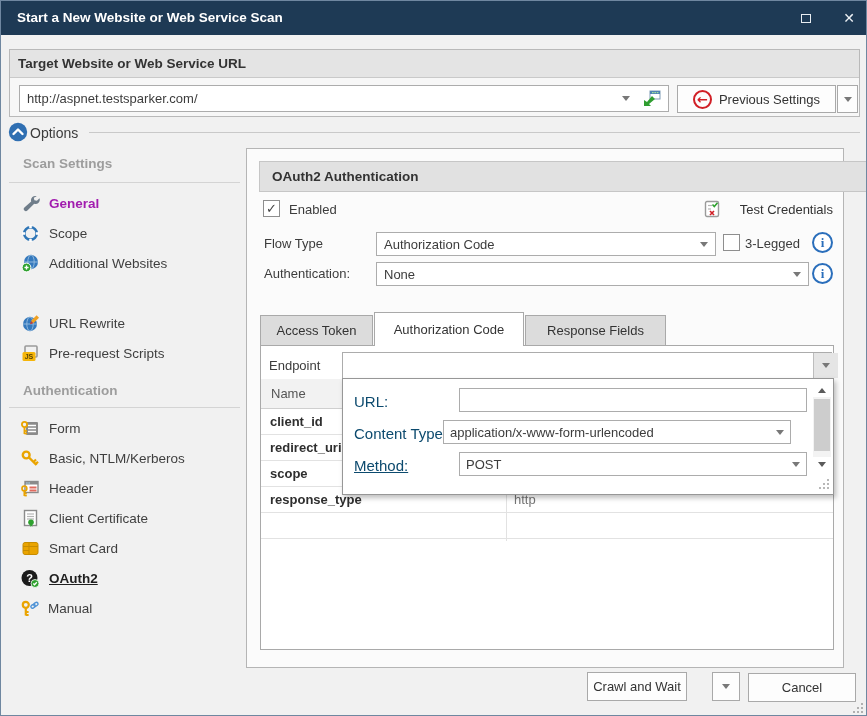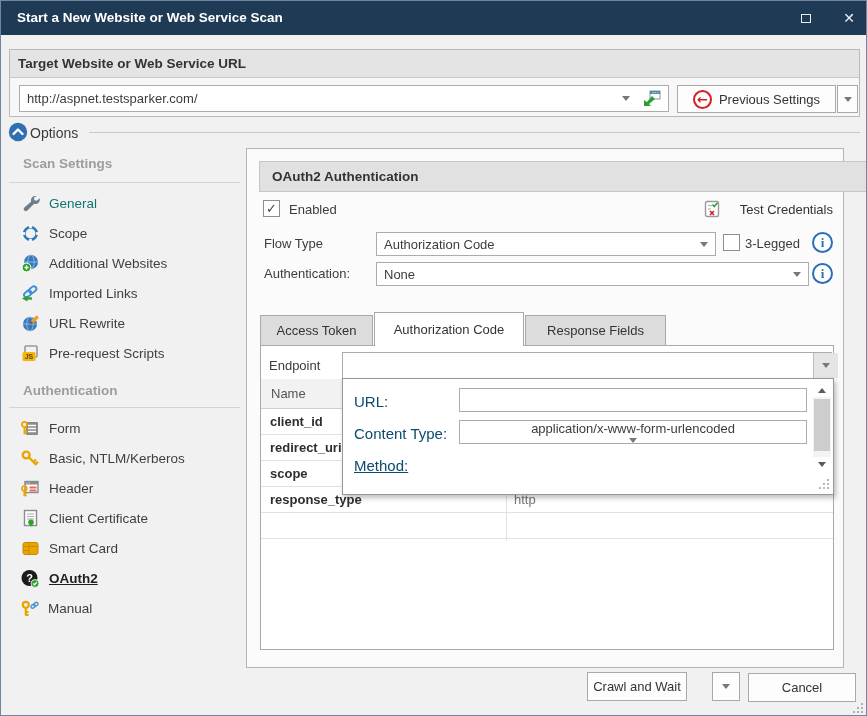--- a/index.html
+++ b/index.html
@@ -31,21 +31,21 @@
     align-items:center;justify-content:center;font-size:13px;color:#333;gap:7px;}
   .chk{position:absolute;width:17px;height:17px;background:#fff;border:1px solid #8e8e8e;
     display:flex;align-items:center;justify-content:center;font-size:13px;color:#444;
     font-family:"DejaVu Sans",sans-serif;}
   .lbl{position:absolute;font-size:13px;color:#3c3c3c;white-space:nowrap;}
   .sec{position:absolute;left:22px;font-weight:bold;color:#9d9d9d;font-size:13.5px;}
   .hr{position:absolute;height:1px;background:#d4d4d4;}
   .sitem{position:absolute;left:20px;width:220px;height:22px;display:flex;align-items:center;
     gap:9px;font-size:13.5px;color:#3f3f3f;cursor:default;}
   .sitem .tx{white-space:nowrap;}
-  .sitem.bold .tx{font-weight:normal;color:#0f766e;}
+  .sitem.bold .tx{font-weight:bold;color:#a21caf;}
   .sitem.current .tx{font-weight:bold;color:#1f1f1f;text-decoration:underline;}
   .panel{position:absolute;left:245px;top:147px;width:598px;height:520px;background:#fbfbfb;
     border:1px solid #b5b5b5;}
   .oauth-head{position:absolute;left:258px;top:160px;width:620px;height:31px;background:#e1e1e1;
     border:1px solid #c6c6c6;line-height:29px;padding-left:12px;font-weight:bold;font-size:13.5px;color:#333;}
   .infoicon{position:absolute;width:21px;height:21px;border:2px solid #2a6ebb;border-radius:50%;
     color:#2a6ebb;display:flex;align-items:center;justify-content:center;
     font-family:"Liberation Serif","DejaVu Serif",serif;font-weight:bold;font-size:13px;background:#fff;}
   .tab{position:absolute;top:314px;height:31px;background:#dcdcdc;border:1px solid #a9a9a9;
     display:flex;align-items:center;justify-content:center;font-size:13px;color:#333;z-index:2;}
@@ -138,31 +138,20 @@
     <svg width="19" height="19" viewBox="0 0 19 19">
       <circle cx="10" cy="8" r="7" fill="#3579bd"></circle>
       <ellipse cx="10" cy="8" rx="3.2" ry="7" fill="none" stroke="#8fb8dd" stroke-width="1"></ellipse>
       <line x1="3" y1="8" x2="17" y2="8" stroke="#8fb8dd" stroke-width="1"></line>
       <circle cx="5.5" cy="13.5" r="4.4" fill="#2fa12f" stroke="#fff" stroke-width="1"></circle>
       <line x1="5.5" y1="11.4" x2="5.5" y2="15.6" stroke="#fff" stroke-width="1.4"></line>
       <line x1="3.4" y1="13.5" x2="7.6" y2="13.5" stroke="#fff" stroke-width="1.4"></line>
     </svg>
     <span class="tx">Additional Websites</span>
   </div>
-  <div class="sitem" style="top:281px;">
-    <svg width="19" height="19" viewBox="0 0 19 19">
-      <g transform="rotate(-40 9 8)">
-        <rect x="2" y="5.5" width="8" height="5" rx="2.5" fill="none" stroke="#3f8ddb" stroke-width="1.9"></rect>
-        <rect x="8.5" y="5.5" width="8" height="5" rx="2.5" fill="none" stroke="#3f8ddb" stroke-width="1.9"></rect>
-      </g>
-      <polygon points="1,14.5 6.5,11.5 6.5,17.5" fill="#2fa12f"></polygon>
-      <rect x="6" y="13.3" width="5" height="2.4" fill="#2fa12f"></rect>
-    </svg>
-    <span class="tx">Imported Links</span>
-  </div>
   <div class="sitem" style="top:311px;">
     <svg width="19" height="19" viewBox="0 0 19 19">
       <circle cx="9" cy="10" r="7" fill="#3579bd"></circle>
       <ellipse cx="9" cy="10" rx="3.2" ry="7" fill="none" stroke="#8fb8dd" stroke-width="1"></ellipse>
       <line x1="2" y1="10" x2="16" y2="10" stroke="#8fb8dd" stroke-width="1"></line>
       <g transform="rotate(45 13.5 5.5)">
         <rect x="12" y="1" width="3.4" height="8" fill="#f0a020"></rect>
         <polygon points="12,9 15.4,9 13.7,12" fill="#c43b2f"></polygon>
       </g>
     </svg>
@@ -335,25 +324,29 @@
     <span class="nm"></span>
     <span class="vl"></span>
   </div>
 
   <div class="popup"></div>
   <div class="pf-lbl" style="left:353px;top:392px;z-index:7;">URL:</div>
   <div class="pf-input" style="left:458px;top:387px;width:348px;height:24px;z-index:7;">
     <span></span>
   </div>
   <div class="pf-lbl" style="left:353px;top:424px;z-index:7;">Content Type:</div>
-  <div class="pf-input" style="left:458px;top:419px;width:348px;height:24px;z-index:7;flex-direction:column;">
+  <div class="pf-input" style="left:442px;top:419px;width:348px;height:24px;z-index:7;">
     <span style="flex:1;white-space:nowrap;overflow:hidden;">application/x-www-form-urlencoded</span>
     <span class="tri-d"></span>
   </div>
   <div class="pf-lbl" style="left:353px;top:456px;z-index:7;text-decoration:underline;">Method:</div>
+  <div class="pf-input" style="left:458px;top:451px;width:348px;height:24px;z-index:7;">
+    <span style="flex:1;">POST</span>
+    <span class="tri-d"></span>
+  </div>
 
   <div class="sb" style="left:812px;top:382px;width:18px;height:14px;z-index:7;background:#fff;">
       <span class="tri-u"></span>
     </div>
   <div class="abs" style="left:812px;top:396px;width:18px;height:60px;background:#f3f3f3;z-index:7;">
     <div style="position:absolute;left:1px;top:2px;width:16px;height:52px;background:#cdcdcd;"></div>
   </div>
   <div class="sb" style="left:812px;top:456px;width:18px;height:14px;z-index:7;background:#fff;">
       <span class="tri-d" style="border-top-color:#5a5a5a;"></span>
     </div>

